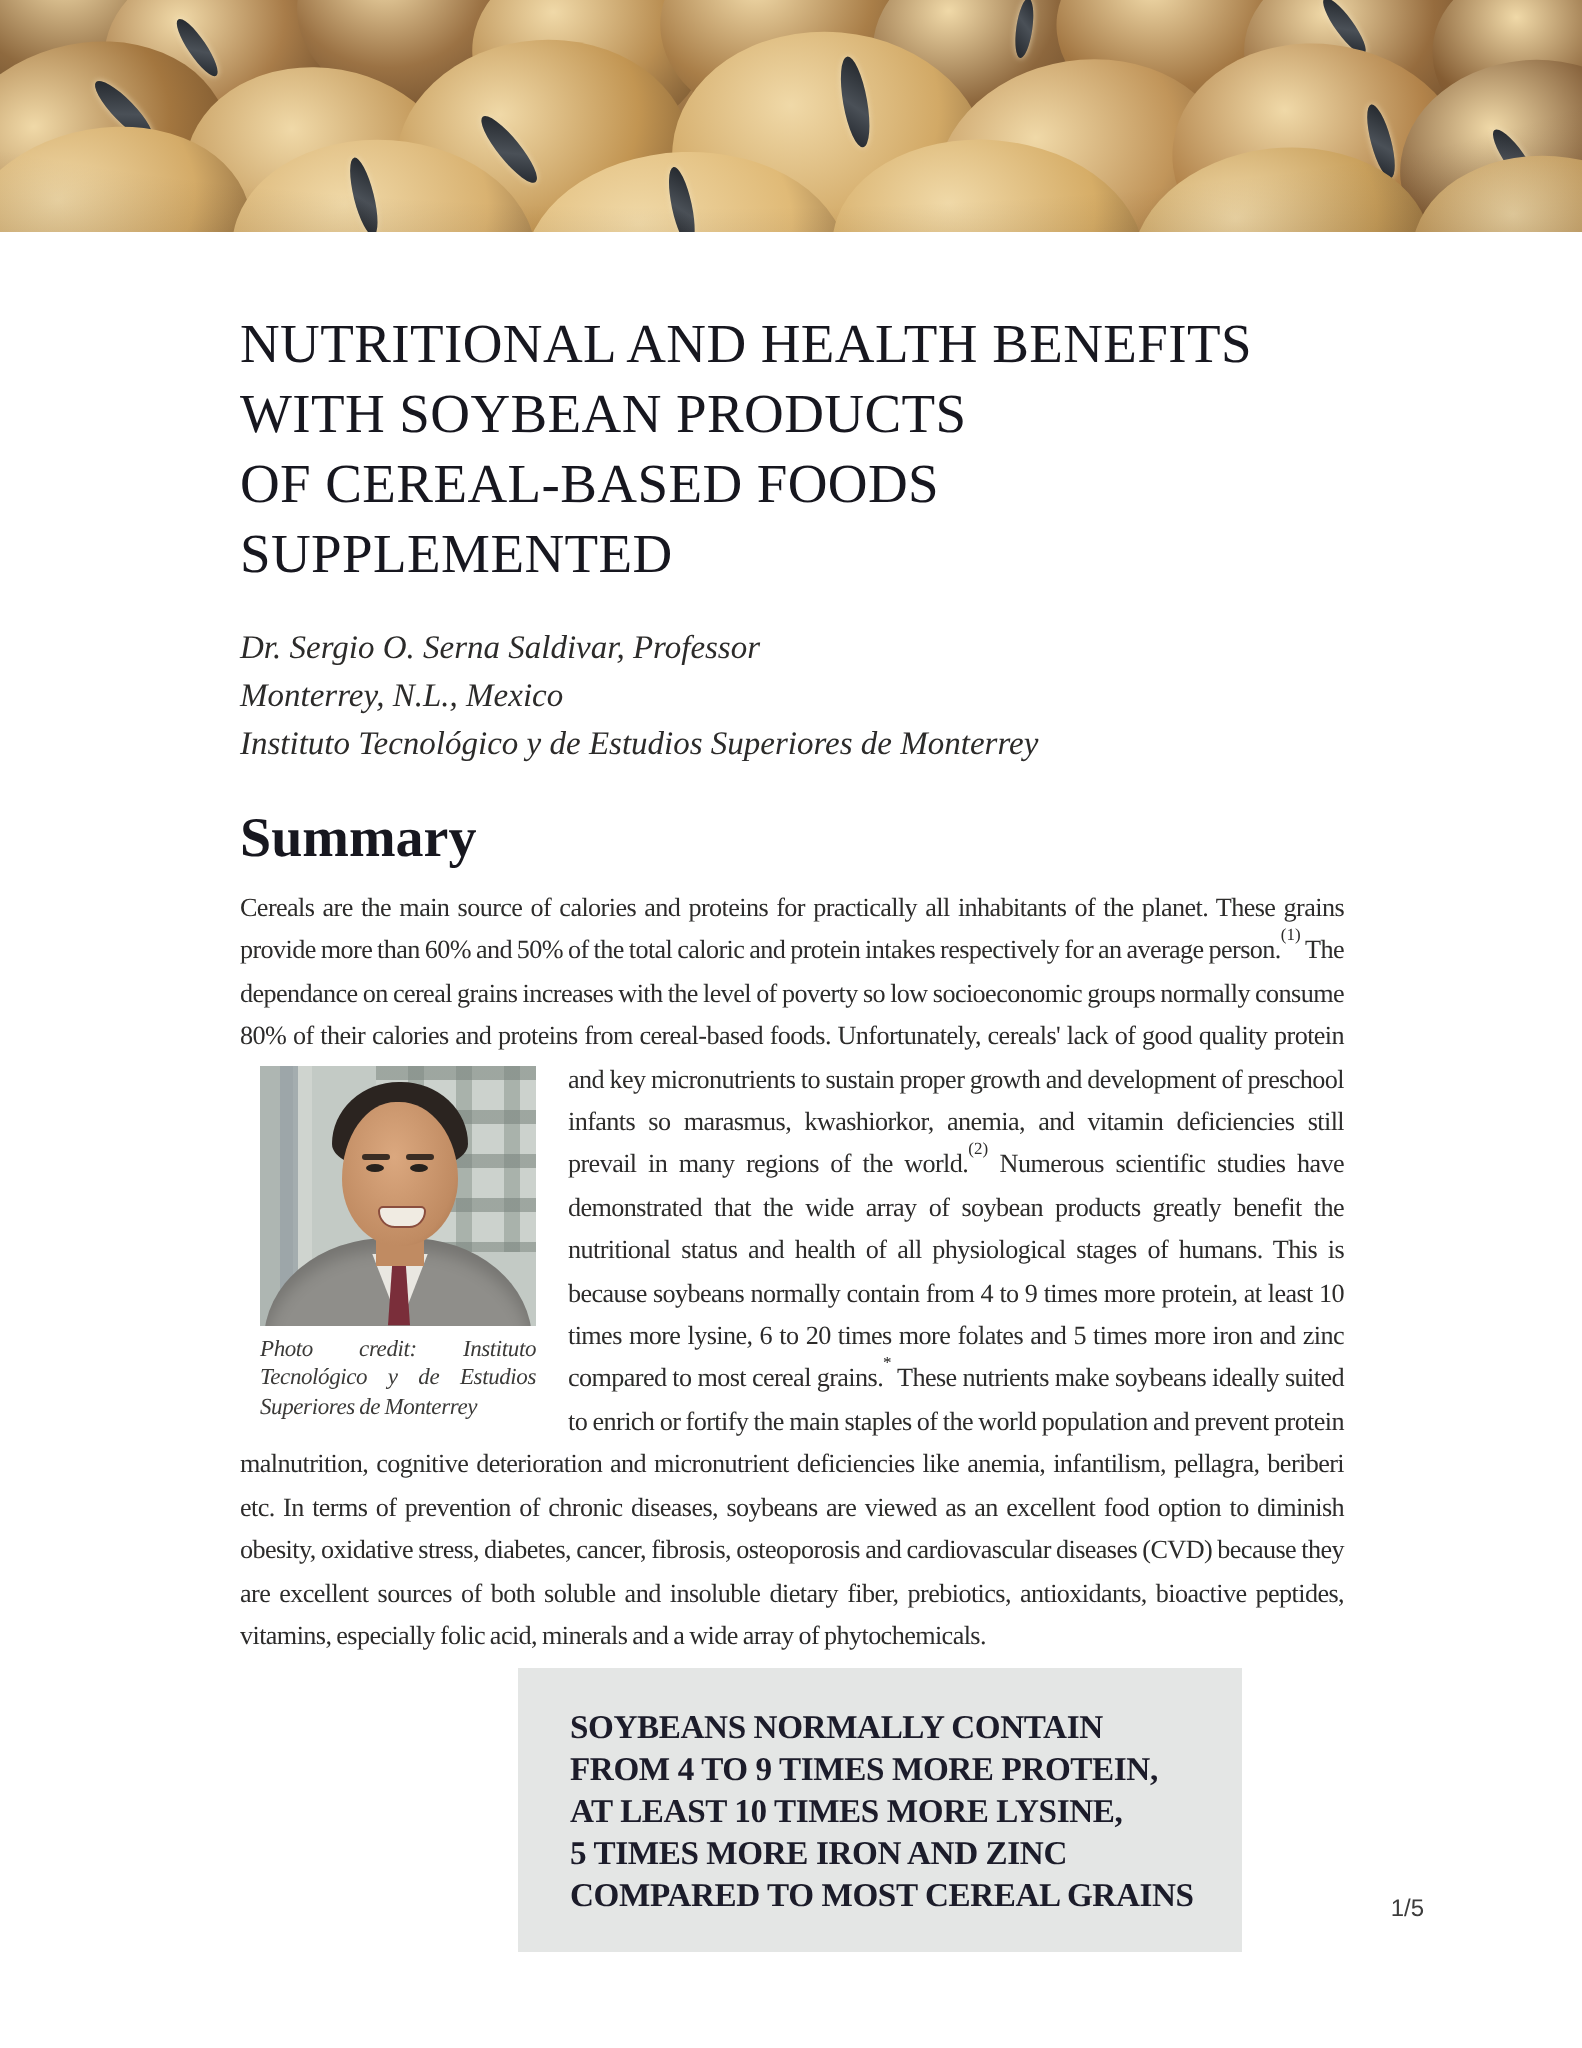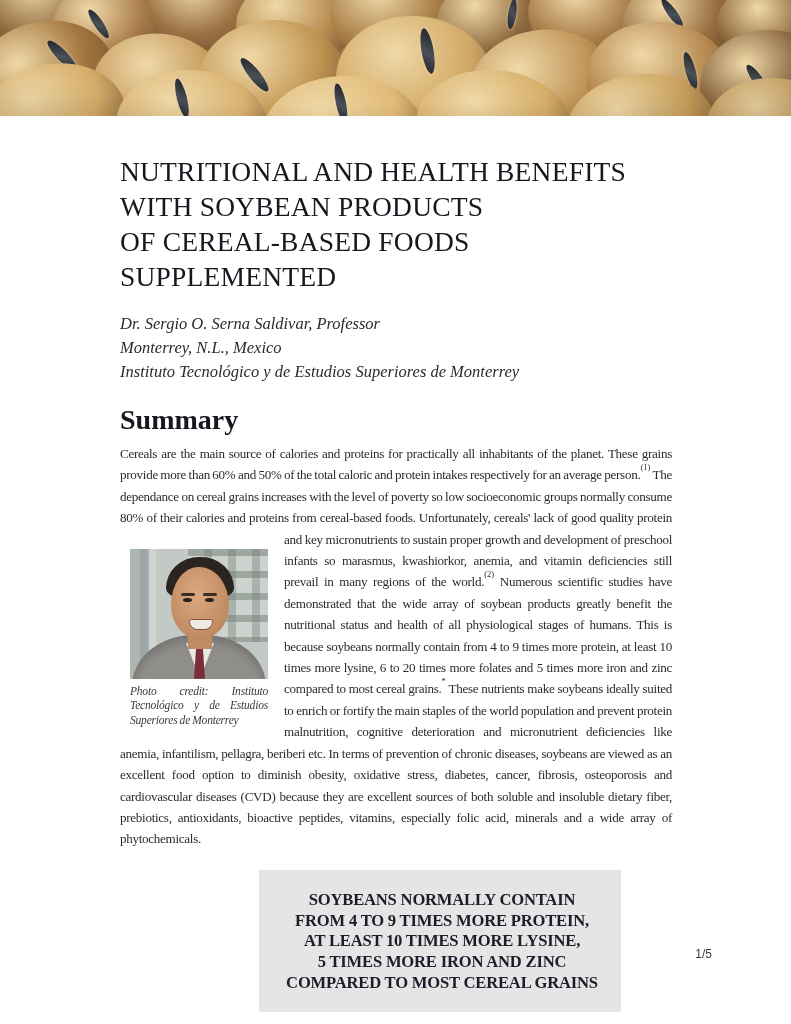--- a/index.html
+++ b/index.html
@@ -21,21 +21,21 @@
   .title{margin:38px 0 0;color:#17171f;font-weight:400;font-size:27.5px;line-height:35px;
          letter-spacing:.2px;}
   .author{margin-top:18px;font-style:italic;font-size:16.5px;line-height:24px;color:#2c2b2a;}
   .summary-heading{margin:21px 0 8px;font-weight:700;font-size:28px;line-height:30px;color:#17171f;}
 
   .body-text{margin:0;text-align:justify;color:#2d2c2b;font-size:13.1px;line-height:21.4px;
              letter-spacing:-0.3px;word-spacing:-0.5px;}
   .body-text sup{font-size:8.5px;letter-spacing:0;position:relative;top:-4px;line-height:0;}
 
   
-  .figure{display:block;float:left;width:138px;margin:20px 16px 4px 0;padding-left:10px;}
+  .figure{display:block;float:left;width:138px;margin:4px 16px 4px 0;padding-left:10px;}
   .photo{display:block;position:relative;width:138px;height:130px;overflow:hidden;
          background:linear-gradient(90deg,#aeb6b2 0 12%,#cfd4cf 12% 19%,#c3cac5 19% 100%);}
   .windows{position:absolute;right:0;top:0;width:58%;height:72%;
          background:
            repeating-linear-gradient(180deg, rgba(120,130,124,.55) 0 7px, rgba(0,0,0,0) 7px 22px),
            repeating-linear-gradient(90deg, #ccd2cd 0 16px, #a9b2ab 16px 24px);}
   .wallpost{position:absolute;left:10px;top:0;width:9px;height:100%;background:#99a3a6;opacity:.8;}
   .hair{position:absolute;left:36px;top:8px;width:68px;height:44px;background:#2b2420;
         border-radius:50% 50% 42% 42%/72% 72% 30% 30%;}
   .head{position:absolute;left:41px;top:18px;width:58px;height:72px;
@@ -49,22 +49,22 @@
   .suit{position:absolute;left:2px;bottom:-10px;width:134px;height:54px;background:#8f8e8a;
         border-radius:46% 46% 0 0/95% 95% 0 0;box-shadow:inset 0 6px 8px rgba(0,0,0,.18);}
   .shirt{position:absolute;left:56px;bottom:0;width:28px;height:36px;background:#e9e7e1;
         clip-path:polygon(0 0,100% 0,50% 100%);}
   .tie{position:absolute;left:64px;bottom:0;width:11px;height:32px;background:#7a2e3a;
         clip-path:polygon(20% 0,80% 0,100% 100%,0 100%);}
   .credit{display:block;margin-top:5px;font-style:italic;font-size:11.5px;line-height:14.5px;
           color:#3b3a38;letter-spacing:-0.2px;}
 
   
-  .callout{margin:20px 0 0 139px;width:362px;box-sizing:border-box;background:#e4e6e5;
-           padding:20px 22px 18px 26px;text-align:center;}
+  .callout{margin:6px 0 0 139px;width:362px;box-sizing:border-box;background:#e4e6e5;
+           padding:20px 22px 18px 26px;}
   .callout div{font-weight:700;font-size:16.6px;line-height:20.8px;color:#1c1c2a;
            letter-spacing:-0.2px;}
 
   .pagenum{position:absolute;top:947px;right:79px;font-family:"Liberation Sans",sans-serif;
            font-size:12px;color:#3c3c3c;}
 </style>
 </head>
 <body>
 
 <div class="page">

